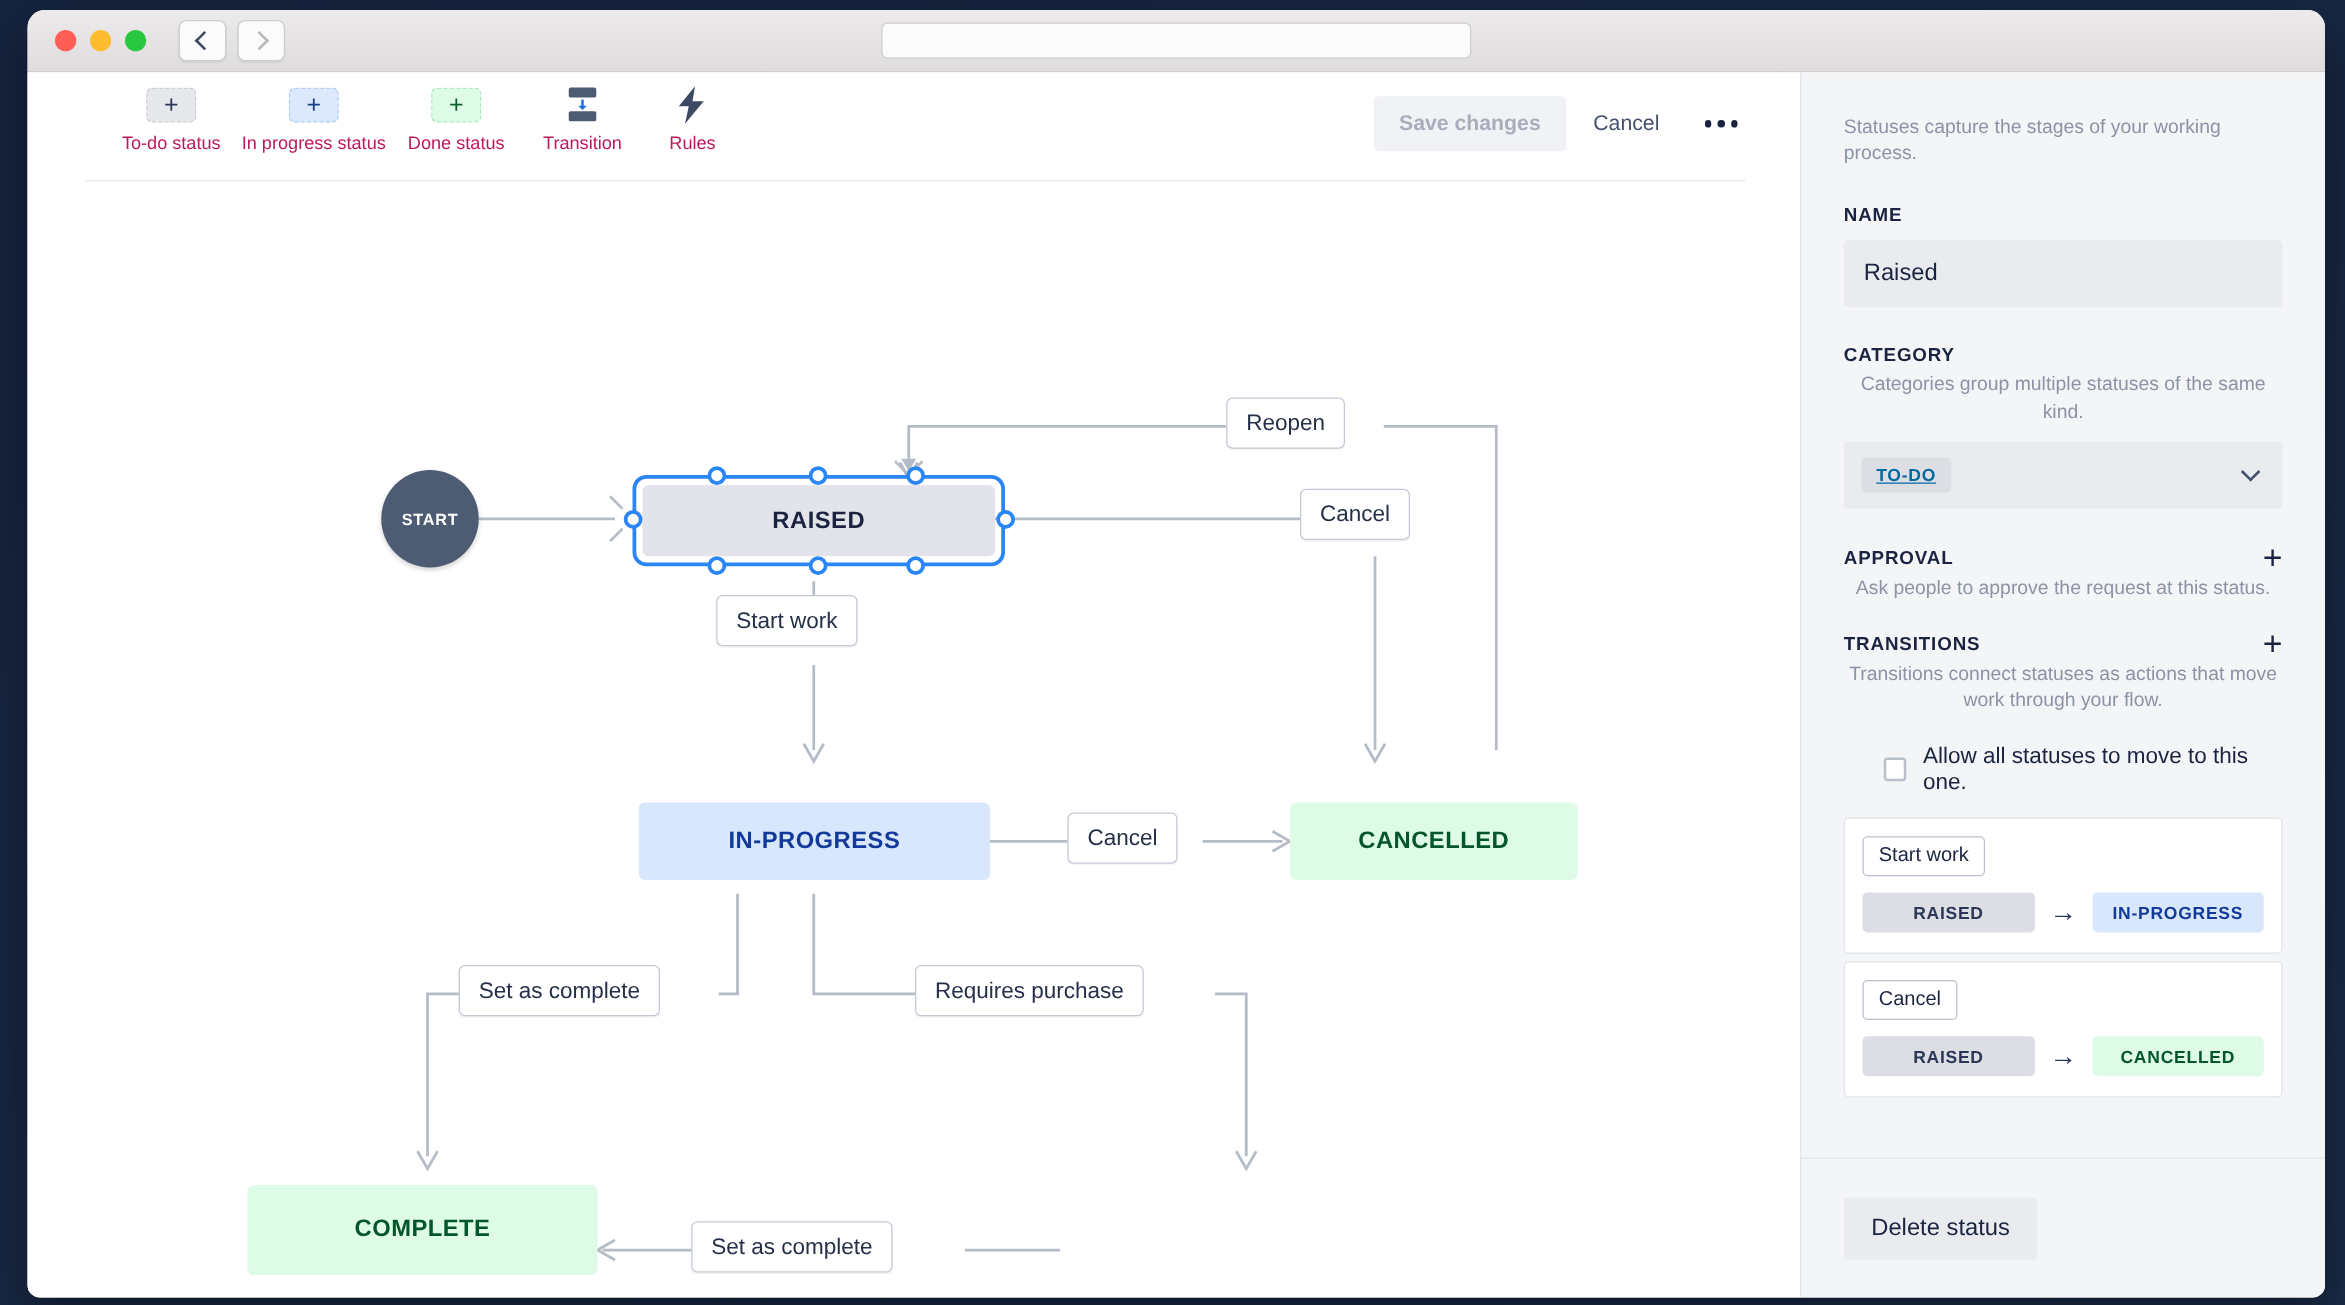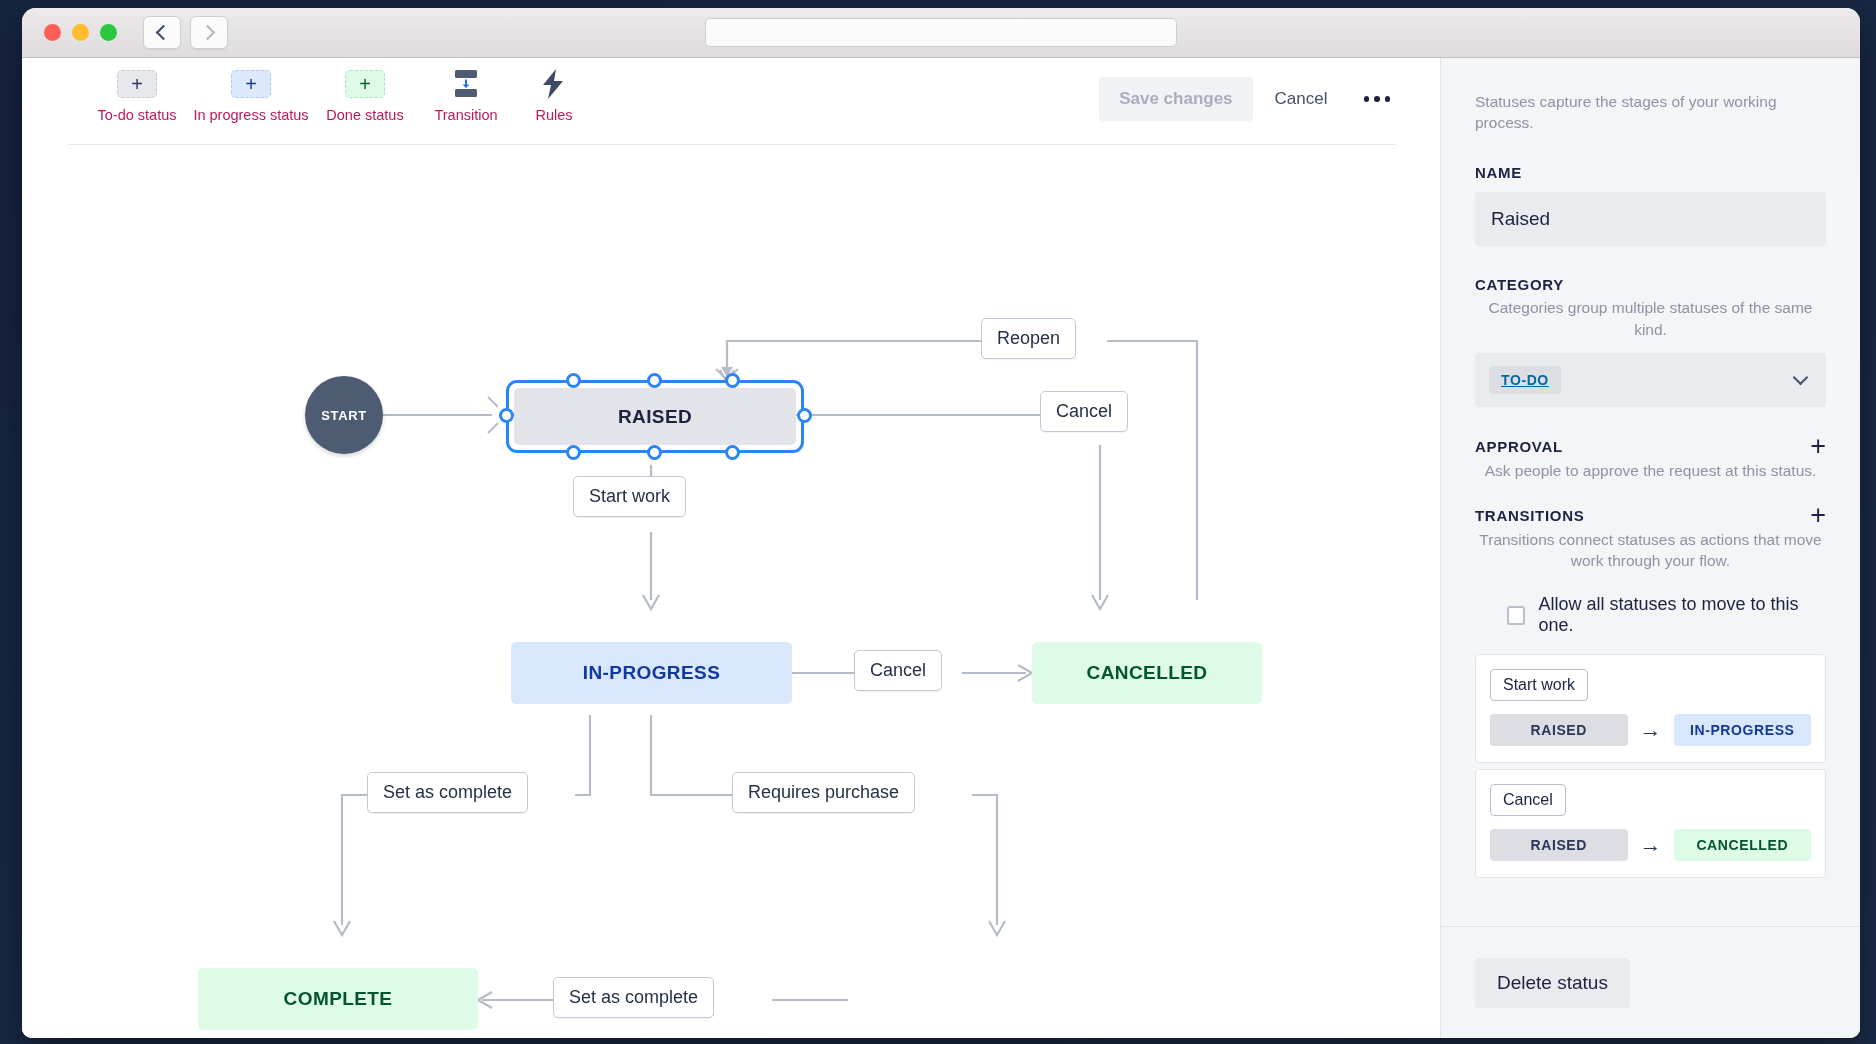--- a/index.html
+++ b/index.html
@@ -328,21 +328,21 @@
           <div class="handle" style="left:775px; top:263px;"></div>
           <div class="handle" style="left:544px; top:228px;"></div>
           <div class="handle" style="left:625px; top:228px;"></div>
           <div class="handle" style="left:703px; top:228px;"></div>
           <div class="handle" style="left:544px; top:300px;"></div>
           <div class="handle" style="left:625px; top:300px;"></div>
           <div class="handle" style="left:703px; top:300px;"></div>
 
           <div class="node inprog" style="left:489px; top:497px; width:281px; height:62px;">IN-PROGRESS</div>
           <div class="node done" style="left:1010px; top:497px; width:230px; height:62px;">CANCELLED</div>
-          <div class="node done" style="left:176px; top:823px; width:280px; height:62px;">COMPLETE</div>
+          <div class="node done" style="left:176px; top:803px; width:280px; height:72px;">COMPLETE</div>
 
           <div class="tlabel" style="left:959px; top:173px;">Reopen</div>
           <div class="tlabel" style="left:1018px; top:246px;">Cancel</div>
           <div class="tlabel" style="left:551px; top:331px;">Start work</div>
           <div class="tlabel" style="left:832px; top:505px;">Cancel</div>
           <div class="tlabel" style="left:345px; top:627px;">Set as complete</div>
           <div class="tlabel" style="left:710px; top:627px;">Requires purchase</div>
           <div class="tlabel" style="left:531px; top:832px;">Set as complete</div>
         </div>
       </div>

